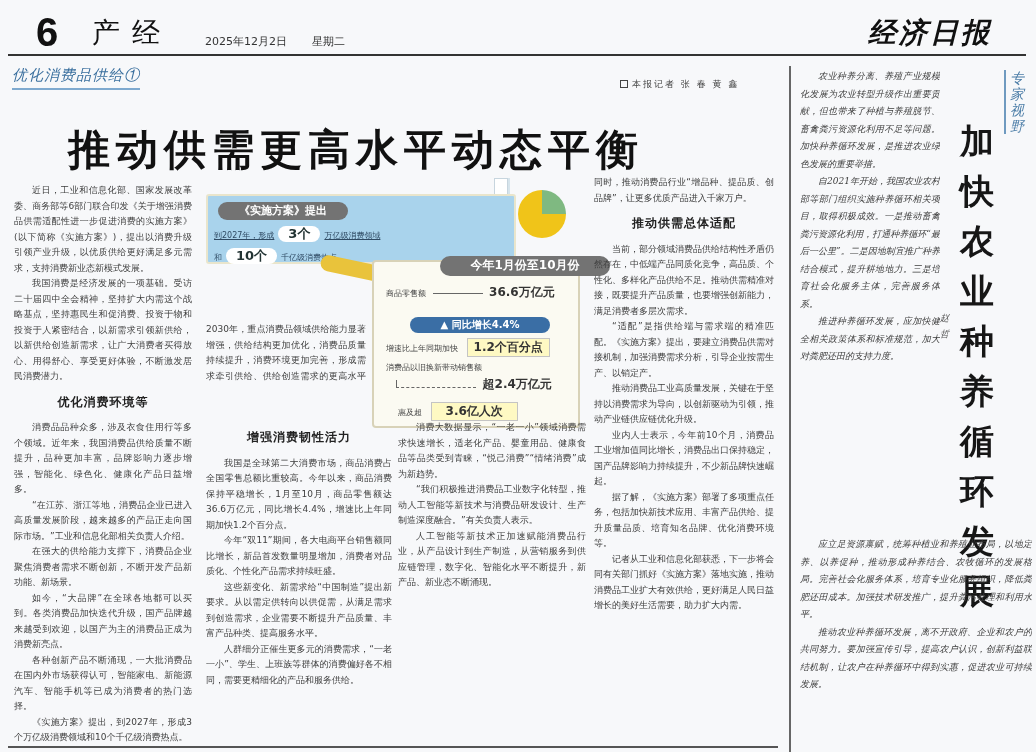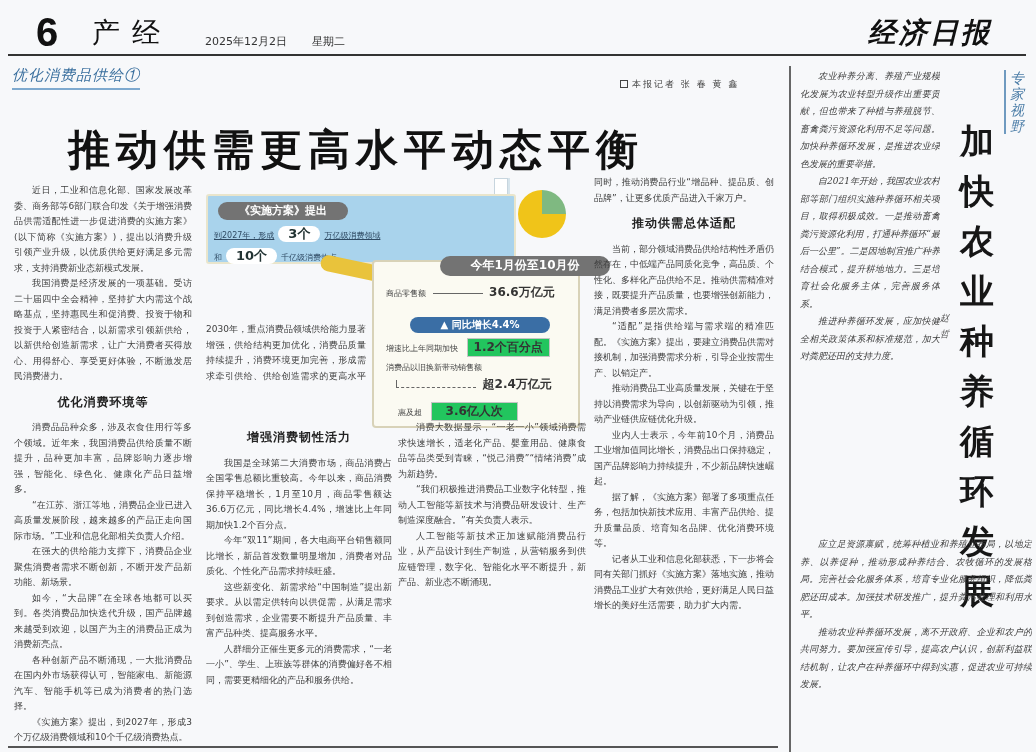--- a/index.html
+++ b/index.html
@@ -54,21 +54,21 @@
   .bars { position: absolute; left: 204px; top: 0; width: 110px; height: 86px; }
   .bar { position: absolute; bottom: 0; width: 14px; background: #fff; border: 1px solid #c7d5de; box-shadow: 2px 0 0 #d6e4ec; }
   .pie { position: absolute; left: 318px; top: 12px; width: 48px; height: 48px; border-radius: 50%; background: conic-gradient(#7fb981 0 25%, #f0c419 25% 100%); }
   .key { position: absolute; left: 120px; top: 84px; width: 130px; height: 40px; }
   .key-head { position: absolute; left: 0; top: 0; width: 80px; height: 16px; background: #e9c33b; border-radius: 10px 4px 4px 10px; transform: rotate(12deg); }
   .key-ring { position: absolute; left: 84px; top: 10px; width: 30px; height: 30px; border-radius: 50%; background: #f0c93e; border: 2px solid #caa12a; }
   .info-box2 { position: absolute; left: 172px; top: 82px; width: 208px; height: 168px; background: #fbfaf2; border: 2px solid #d8d2b8; border-radius: 4px; }
   .info-pill2 { left: 192px; top: 78px; width: 170px; height: 20px; font-size: 12px; margin-left: 48px; }
   .stat { position: absolute; left: 186px; font-size: 8px; color: #444; }
   .stat-val { font-size: 12px; color: #333; font-weight: bold; }
-  .stat-box { display: inline-block; border: 1px solid #c4c4c4; background: #22c55e; padding: 0 6px; margin-left: 6px; }
+  .stat-box { display: inline-block; border: 1px solid #c4c4c4; background: #fef9c3; padding: 0 6px; margin-left: 6px; }
   .info-pill3 { left: 210px; top: 139px; width: 140px; height: 16px; font-size: 10px; line-height: 16px; background: #3a6ea5; }
 </style>
 </head>
 <body>
 
 <div class="mast">
   <div class="page-num">6</div>
   <div class="section">产经</div>
   <div class="date">2025年12月2日</div>
   <div class="weekday">星期二</div>

